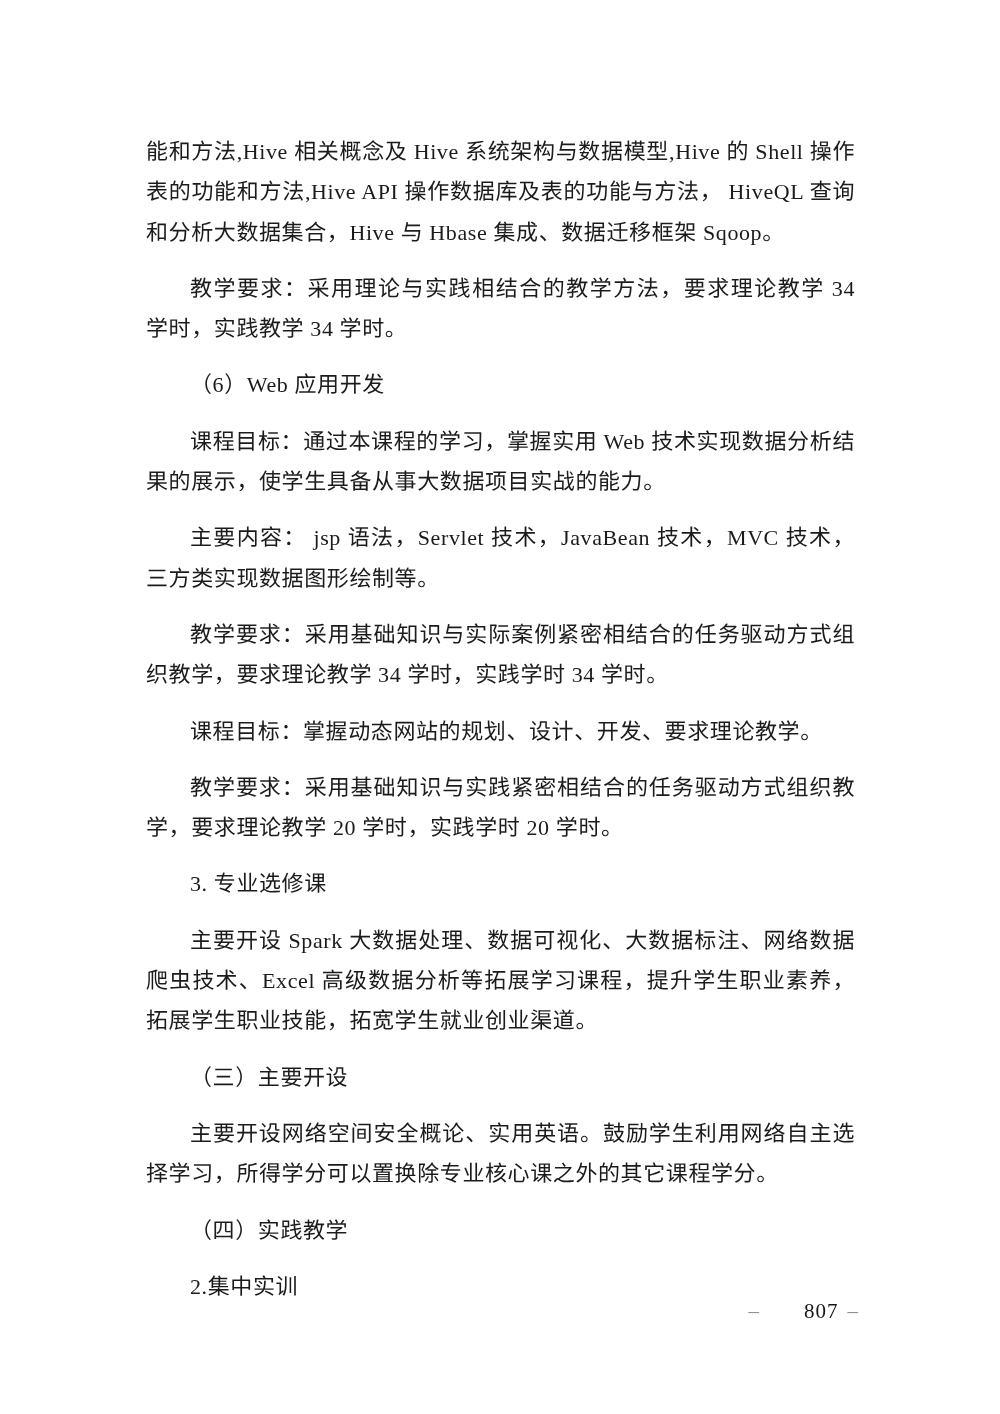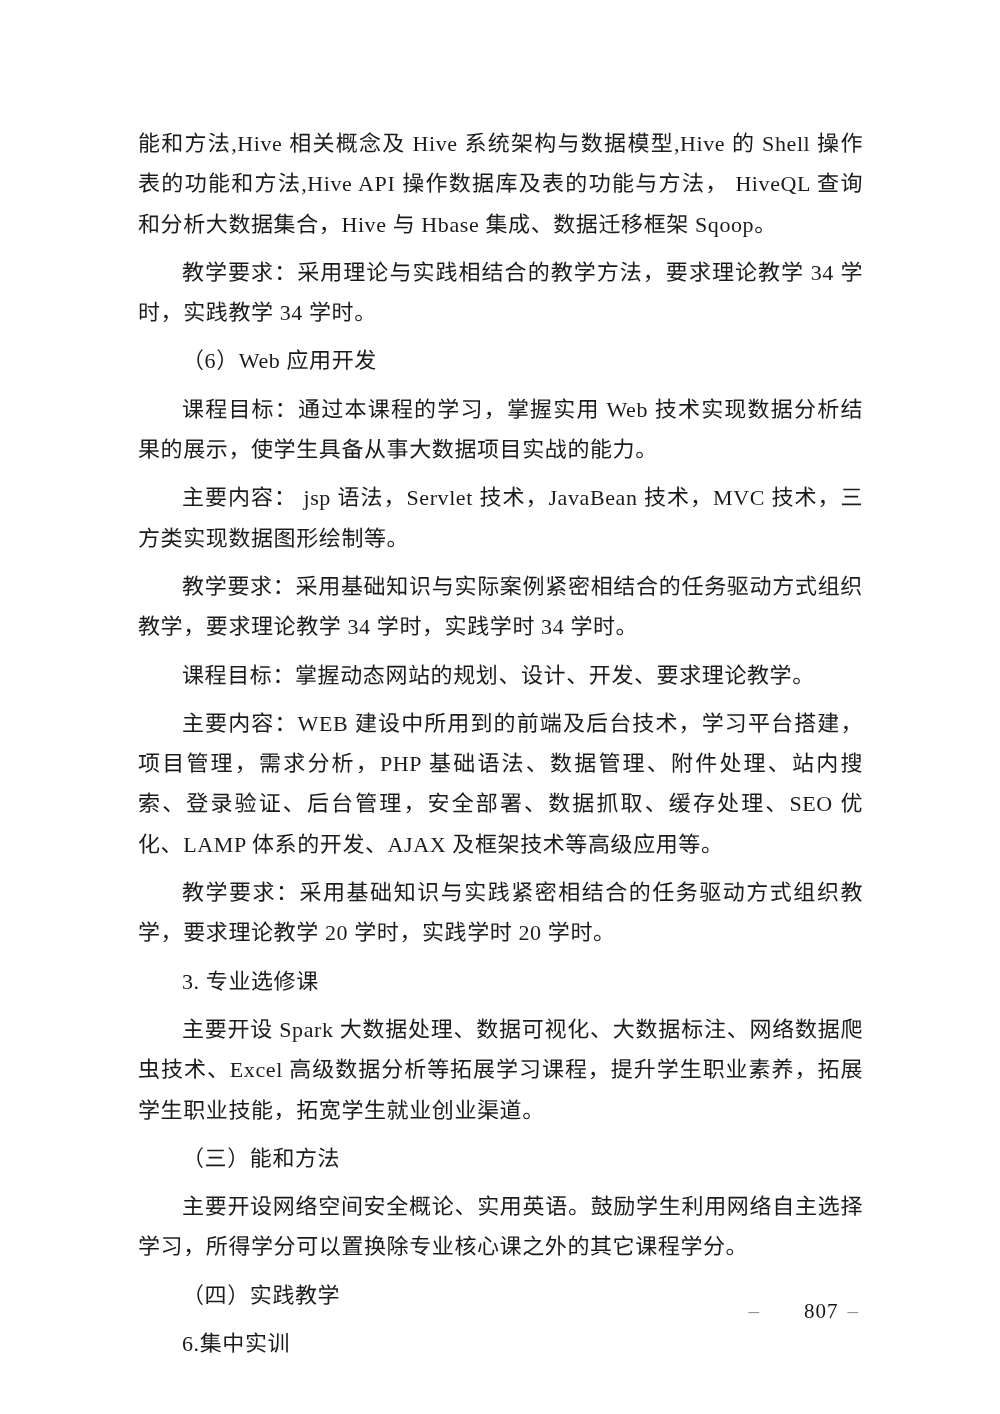--- a/index.html
+++ b/index.html
@@ -21,21 +21,21 @@
     left: 130px;
     top: 116px;
     width: 741px;
     font-size: 22px;
     line-height: 40.3px;
     letter-spacing: 0.6px;
     text-align: justify;
     text-justify: inter-character;
   }
   p.para {
-    margin: 8px;
+    margin: 16px;
     padding: 0;
   }
   p.indent { text-indent: 2em; }
   .lead { font-weight: 400; }
   .footer {
     position: absolute;
     top: 1298px;
     right: 133px;
     font-size: 21px;
     line-height: 26px;
@@ -58,32 +58,31 @@
 
     <p class="para indent"><span class="lead">课程目标：</span><span>通过本课程的学习，掌握实用 Web 技术实现数据分析结果的展示，使学生具备从事大数据项目实战的能力。</span></p>
 
     <p class="para indent"><span class="lead">主要内容：</span><span> jsp 语法，Servlet 技术，JavaBean 技术，MVC 技术，三方类实现数据图形绘制等。</span></p>
 
     <p class="para indent"><span class="lead">教学要求：</span><span>采用基础知识与实际案例紧密相结合的任务驱动方式组织教学，要求理论教学 34 学时，实践学时 34 学时。</span></p>
 
 
     <p class="para indent"><span class="lead">课程目标：</span><span>掌握动态网站的规划、设计、开发、要求理论教学。</span></p>
 
-    <p class="para indent"><span class="lead">主要内容：</span><span>WEB 建设中所用到的前端及后台技术，学习平台搭建，项目管理，需求分析，PHP 基础语法、数据管理、附件处理、站内搜索、登录验证、后台管理，安全部署、数据抓取、缓存处理、SEO 优化、LAMP 体系的开发、AJAX 及框架技术等高级应用等。</span></p>
 
     <p class="para indent"><span class="lead">教学要求：</span><span>采用基础知识与实践紧密相结合的任务驱动方式组织教学，要求理论教学 20 学时，实践学时 20 学时。</span></p>
 
     <p class="para indent"><span class="lead"></span><span>3. 专业选修课</span></p>
 
     <p class="para indent"><span class="lead"></span><span>主要开设 Spark 大数据处理、数据可视化、大数据标注、网络数据爬虫技术、Excel 高级数据分析等拓展学习课程，提升学生职业素养，拓展学生职业技能，拓宽学生就业创业渠道。</span></p>
 
-    <p class="para indent"><span class="lead">（三）能和方法</span><span></span></p>
+    <p class="para indent"><span class="lead">（三）主要开设</span><span></span></p>
 
     <p class="para indent"><span class="lead"></span><span>主要开设网络空间安全概论、实用英语。鼓励学生利用网络自主选择学习，所得学分可以置换除专业核心课之外的其它课程学分。</span></p>
 
     <p class="para indent"><span class="lead">（四）实践教学</span><span></span></p>
 
-    <p class="para indent"><span class="lead"></span><span>6.集中实训</span></p>
+    <p class="para indent"><span class="lead"></span><span>2.集中实训</span></p>
 
   </div>
 
   <div class="footer"><span class="dash">–</span><span class="num">807</span><span class="dash">–</span></div>
 </div>
 
 </body></html>

